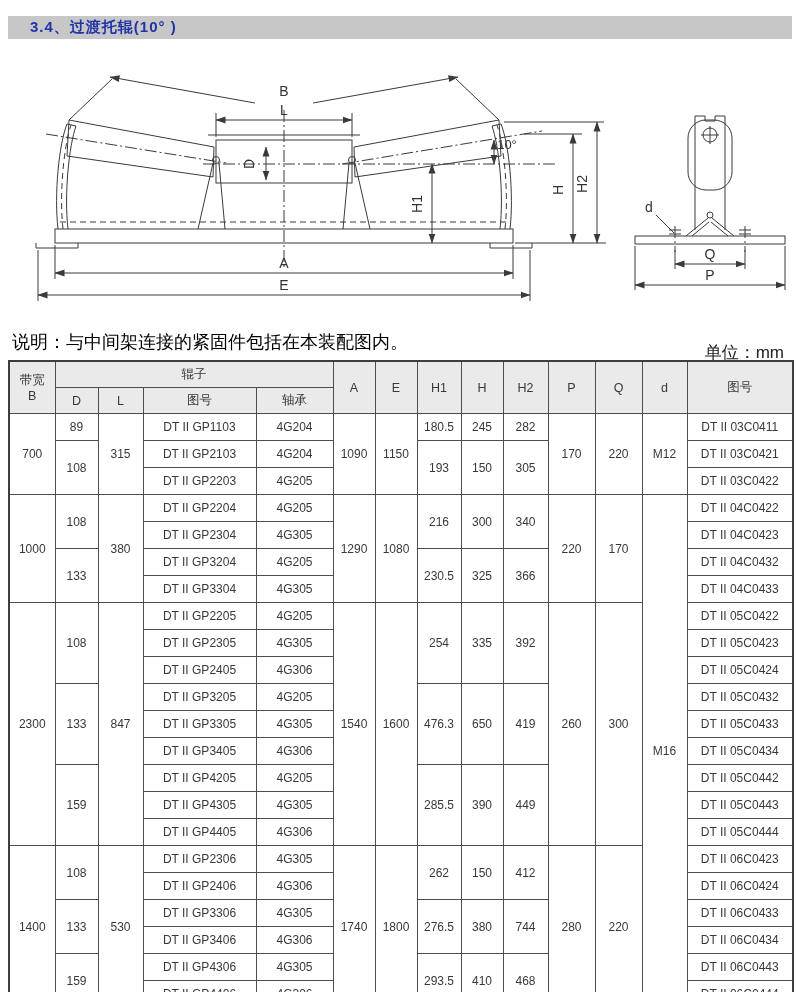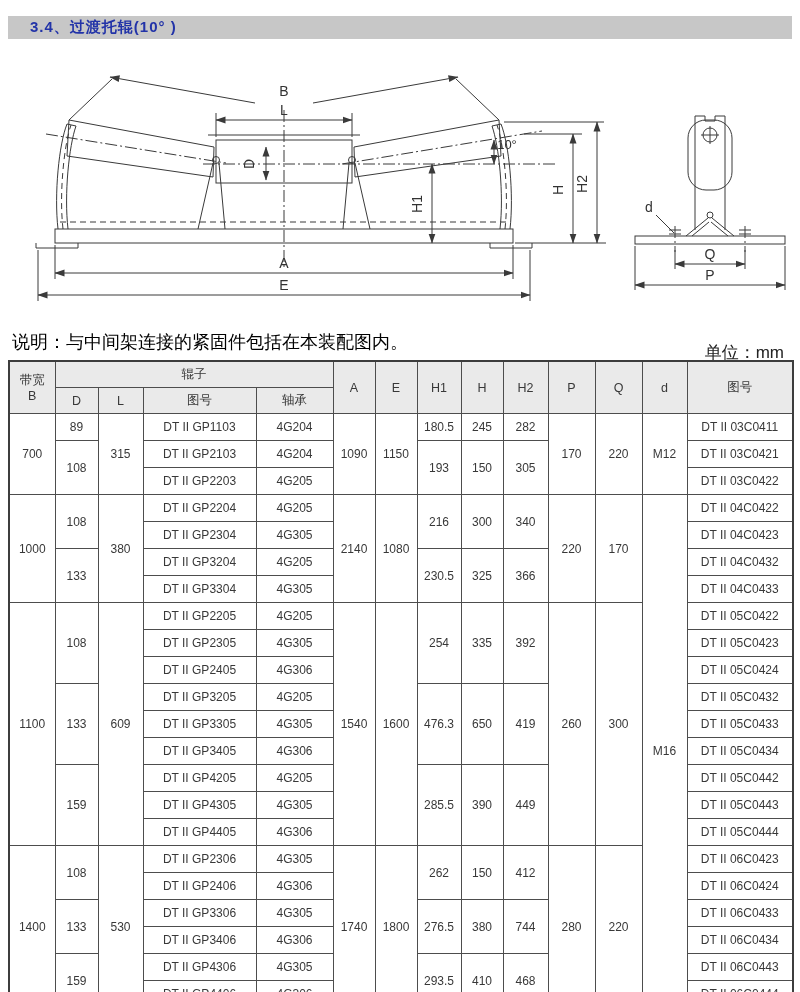--- a/index.html
+++ b/index.html
@@ -228,21 +228,21 @@
         <td>DT II GP2203</td>
         <td>4G205</td>
         <td>DT II 03C0422</td>
       </tr>
       <tr>
         <td rowspan="4">1000</td>
         <td rowspan="2">108</td>
         <td rowspan="4">380</td>
         <td>DT II GP2204</td>
         <td>4G205</td>
-        <td rowspan="4">2140</td>
+        <td rowspan="4">1290</td>
         <td rowspan="4">1080</td>
         <td rowspan="2">216</td>
         <td rowspan="2">300</td>
         <td rowspan="2">340</td>
         <td rowspan="4">220</td>
         <td rowspan="4">170</td>
         <td rowspan="19">M16</td>
         <td>DT II 04C0422</td>
       </tr>
       <tr>
@@ -258,23 +258,23 @@
         <td rowspan="2">325</td>
         <td rowspan="2">366</td>
         <td>DT II 04C0432</td>
       </tr>
       <tr>
         <td>DT II GP3304</td>
         <td>4G305</td>
         <td>DT II 04C0433</td>
       </tr>
       <tr>
-        <td rowspan="9">1100</td>
+        <td rowspan="9">2300</td>
         <td rowspan="3">108</td>
-        <td rowspan="9">609</td>
+        <td rowspan="9">847</td>
         <td>DT II GP2205</td>
         <td>4G205</td>
         <td rowspan="9">1540</td>
         <td rowspan="9">1600</td>
         <td rowspan="3">254</td>
         <td rowspan="3">335</td>
         <td rowspan="3">392</td>
         <td rowspan="9">260</td>
         <td rowspan="9">300</td>
         <td>DT II 05C0422</td>

